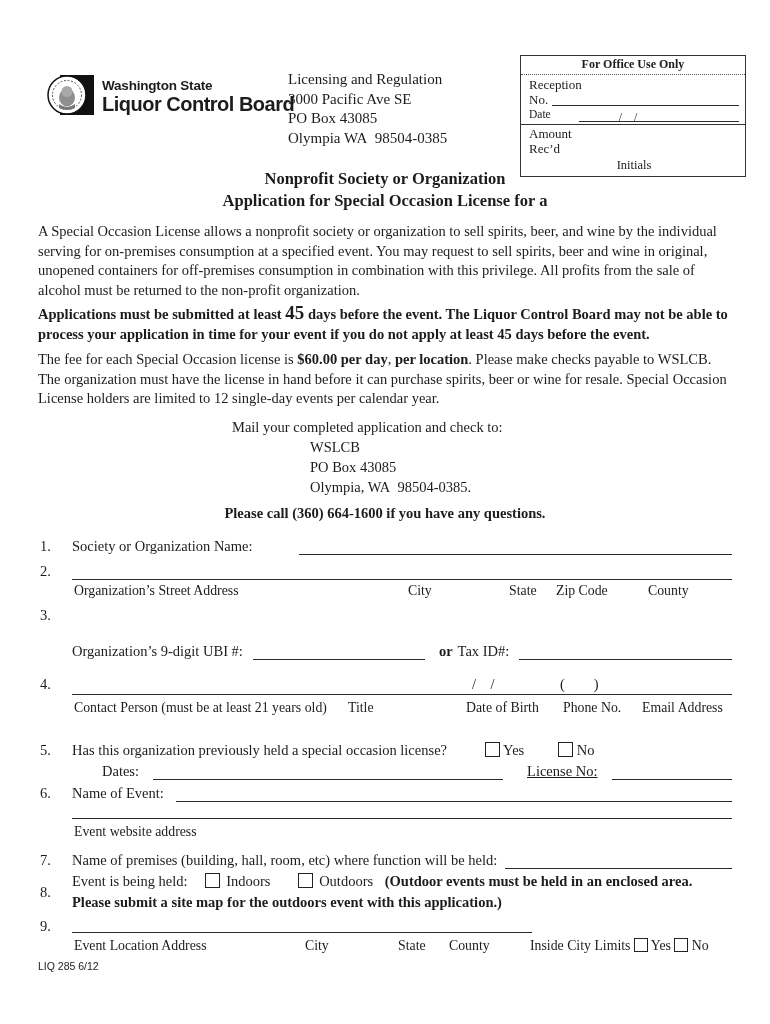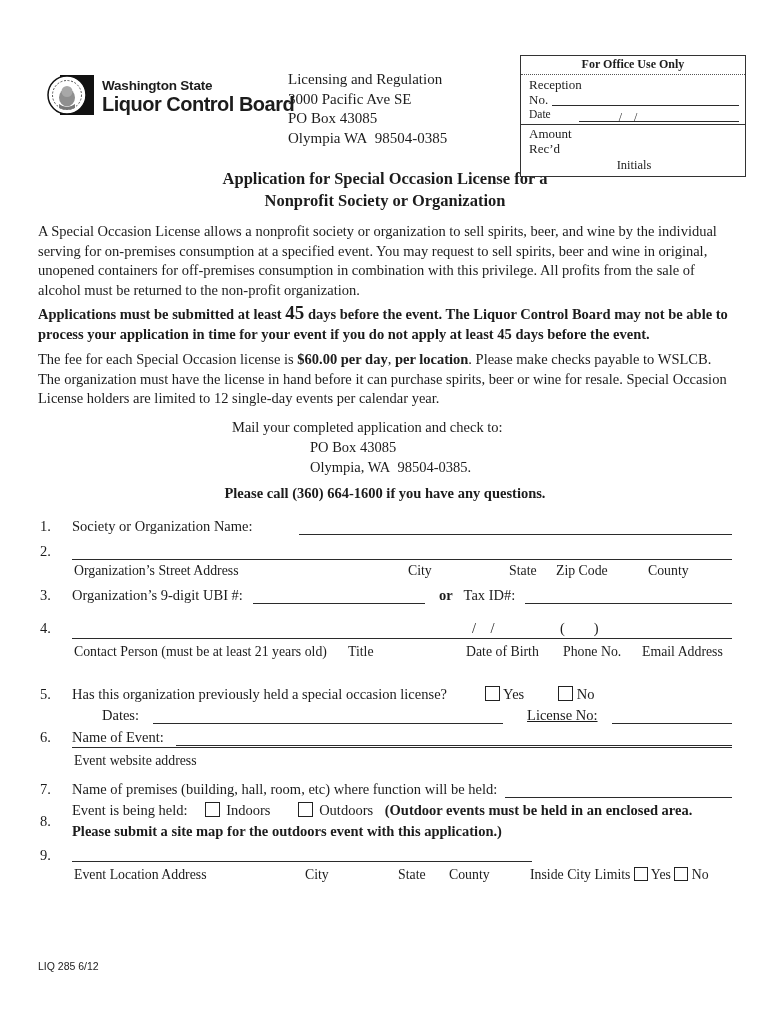--- a/index.html
+++ b/index.html
@@ -54,21 +54,21 @@
   .cb { width:13px; height:13px; border:1.3px solid #222; display:inline-block; vertical-align:-2px; background:#fff; }
   .cb.small { width:12px; height:12px; }
 
   .r-q1 { margin-top:16px; }
   .r-q2 { margin-top:8px; }
   .r-q3 { margin-top:8px; }
   .r-q4 { margin-top:16px; }
   .r-q5 { margin-top:26px; }
   .r-q5b { margin-top:4px; }
   .r-q6 { margin-top:5px; }
-  .r-web { margin-top:1px; }
+  .r-web { margin-top:16px; }
   .webline { height:0; border-top:1.2px solid #2b2b2b; }
   .r-q7 { margin-top:12px; }
   .r-q8 { margin-top:2px; align-items:center; }
   .q8body { line-height:21.5px; }
   .r-q9 { margin-top:4px; }
 
   .footer { position:absolute; left:38px; top:960px; font-family:"Liberation Sans", sans-serif; font-size:10.5px; color:#222; }
 </style>
 </head>
 <body>
@@ -117,32 +117,33 @@
         </div>
         <div class="ob-amt">
           <div>Amount</div>
           <div>Rec’d</div>
           <div class="ob-initials">Initials</div>
         </div>
       </div>
     </div>
 
     <div class="title">
+      <div>Nonprofit Society or Organization</div>
       <div>Application for Special Occasion License for a</div>
-      <div>Nonprofit Society or Organization</div>
     </div>
 
     <p class="p1">A Special Occasion License allows a nonprofit society or organization to sell spirits, beer, and wine by the individual serving for on-premises consumption at a specified event. You may request to sell spirits, beer and wine in original, unopened containers for off-premises consumption in combination with this privilege. All profits from the sale of alcohol must be returned to the non-profit organization.</p>
 
     <p class="p2"><span>Applications must be submitted at least </span><span class="big45">45</span><span> days before the event. The Liquor Control Board may not be able to process your application in time for your event if you do not apply at least 45 days before the event.</span></p>
 
     <p class="p3"><span>The fee for each Special Occasion license is </span><span class="b">$60.00 per day</span><span>, </span><span class="b">per location</span><span>. Please make checks payable to WSLCB. The organization must have the license in hand before it can purchase spirits, beer or wine for resale. Special Occasion License holders are limited to 12 single-day events per calendar year.</span></p>
 
     <div class="mail-intro">Mail your completed application and check to:</div>
     <div class="mail-addr">
+      <div>WSLCB</div>
       <div>PO Box 43085</div>
       <div>Olympia, WA&nbsp; 98504-0385.</div>
     </div>
     <div class="call">Please call (360) 664-1600 if you have any questions.</div>
 
     <div class="qrow r-q1">
       <div class="qnum">1.</div>
       <div class="qbody inline">
         <span>Society or Organization Name:</span>
         <span class="fill grow" style="margin-left:46px;"></span>
@@ -161,22 +162,22 @@
           <span style="left:576px;">County</span>
         </div>
       </div>
     </div>
 
     <div class="qrow r-q3">
       <div class="qnum">3.</div>
       <div class="qbody inline">
         <span>Organization’s 9-digit UBI #:</span>
         <span class="fill" style="width:172px; margin-left:10px;"></span>
-        <span class="b" style="margin-left:14px;">or</span>
-        <span style="margin-left:11px;">Tax ID#:</span>
+        <span class="b" style="margin-left:14px;margin-top:36px;">or</span>
+        <span style="margin-left:5px;">Tax ID#:</span>
         <span class="fill grow" style="margin-left:10px;"></span>
       </div>
     </div>
 
     <div class="qrow r-q4">
       <div class="qnum">4.</div>
       <div class="qbody">
         <div class="hintrow">
           <span style="left:400px;">/    /</span>
           <span style="left:488px;">(        )</span>

